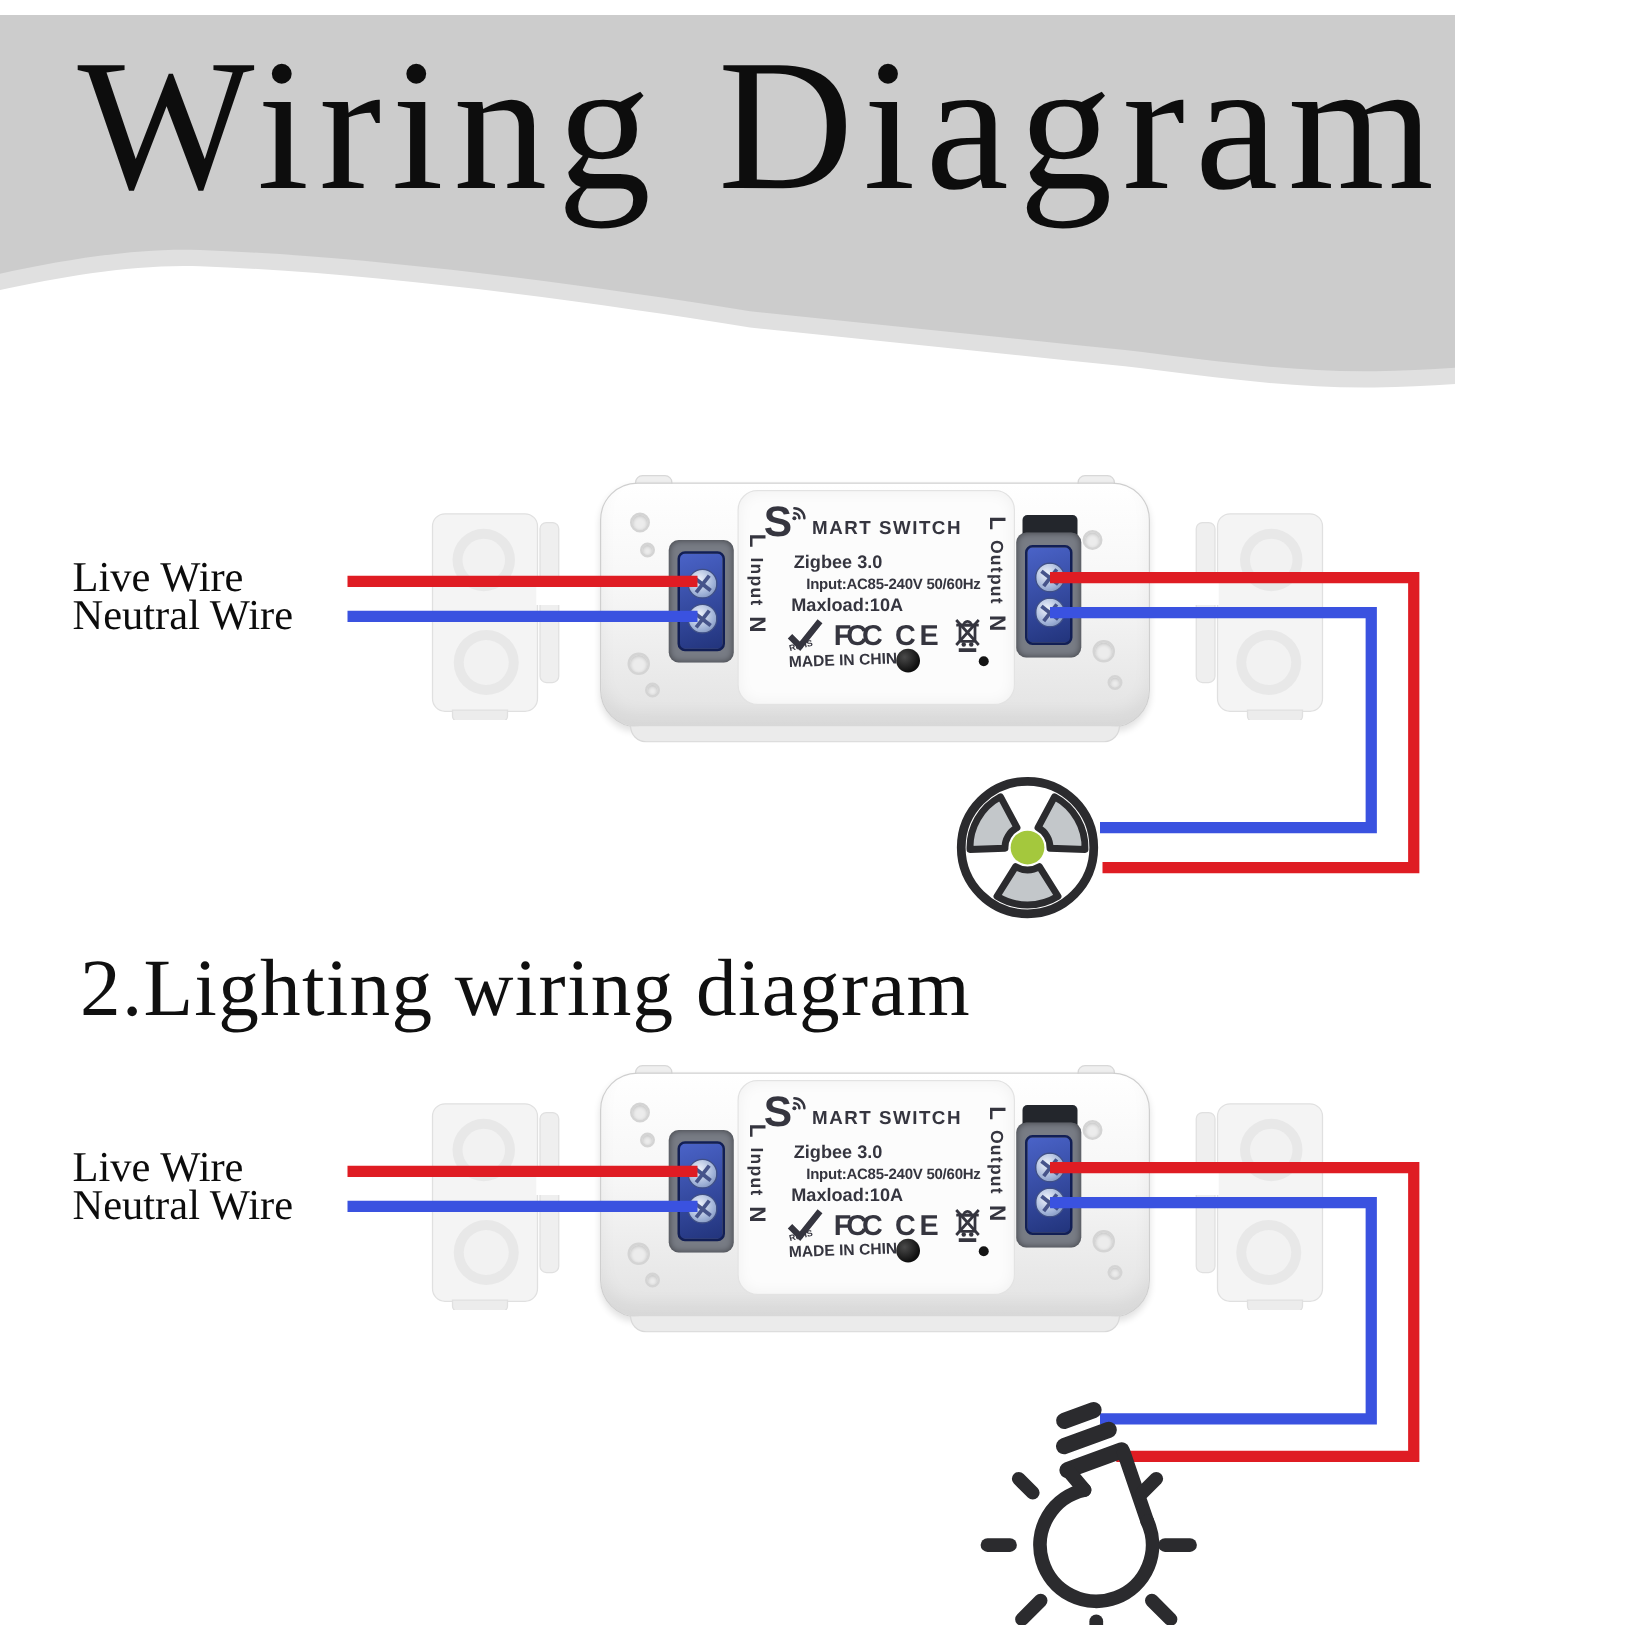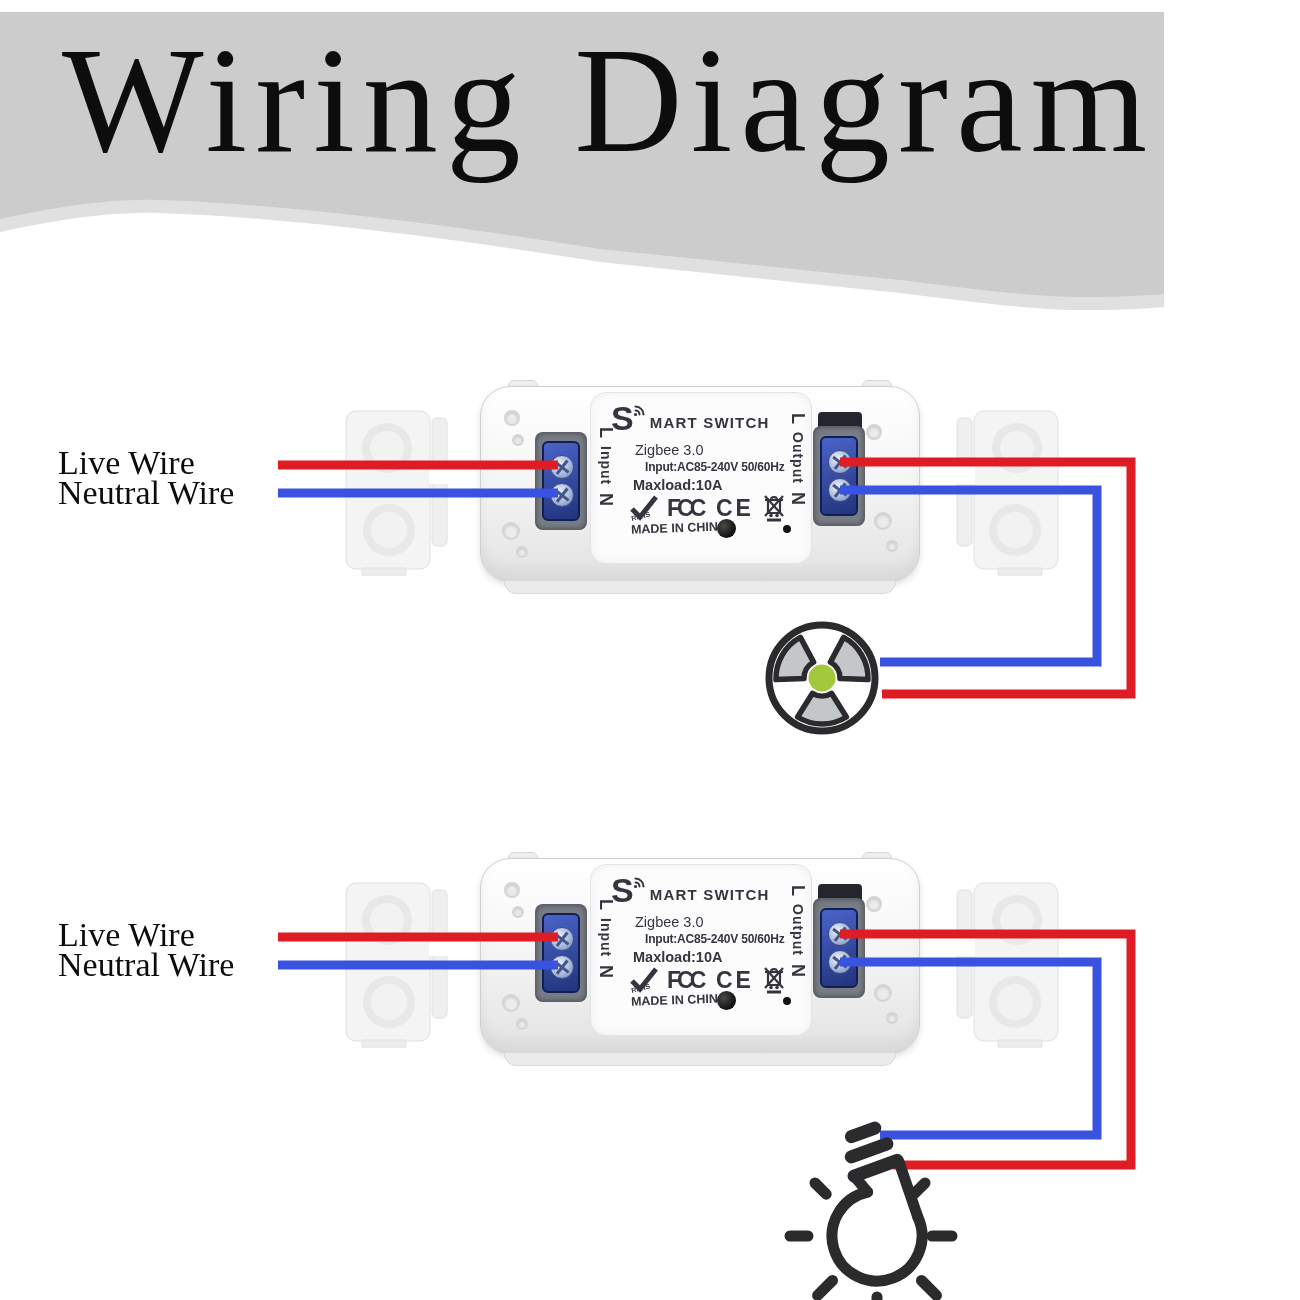--- a/index.html
+++ b/index.html
@@ -61,40 +61,41 @@
         color:var(--device-text);}
   .panel *{color:var(--device-text);}
   .vcol{position:absolute;display:flex;flex-direction:column;align-items:center;gap:8px;font-weight:700;}
   .vcol span{writing-mode:vertical-rl;}
   .vcol .vend{font-size:18px;} .vcol .vword{font-size:14px;letter-spacing:1px;}
   .vcol.v-l{left:4px;top:34px;} .vcol.v-r{left:196px;top:20px;}
   .brand{position:absolute;left:20px;top:10px;display:flex;align-items:flex-end;}
   .brand .bs{font-size:34px;font-weight:700;line-height:30px;}
   .brand .wifi{margin:0 2px 16px -1px;}
   .brand .br{font-size:15px;font-weight:700;letter-spacing:1.2px;margin:0 0 2px 1px;white-space:nowrap;}
-  .model{position:absolute;left:44px;top:49px;font-size:14.5px;font-weight:400;}
+  .model{position:absolute;left:44px;top:49px;font-size:14.5px;font-weight:700;}
   .spec{position:absolute;left:54px;top:67px;font-size:12px;font-weight:700;letter-spacing:-.2px;white-space:nowrap;}
   .maxl{position:absolute;left:42px;top:84px;font-size:14.5px;font-weight:700;}
   .certs{position:absolute;left:38px;top:98px;height:32px;display:flex;align-items:center;gap:7px;}
   .made{position:absolute;left:40px;top:128px;font-size:12.5px;font-weight:700;transform:rotate(-2deg);white-space:nowrap;}
   .btn{position:absolute;left:126px;top:126px;width:19px;height:19px;border-radius:50%;
        background:radial-gradient(circle at 35% 35%, #4a4a4a, #0e0e0e 70%);}
   .led{position:absolute;left:192px;top:132px;width:8px;height:8px;border-radius:50%;background:#141414;}
 </style>
 </head>
 <body>
 
 <div class="canvas">
 
   <svg class="wave" width="1300" height="320" viewBox="0 0 1300 320">
     <path style="fill:var(--wave-band)" d="M0,0 H1300 V279 C1240,289 1170,297 1100,298 C1030,299 960,288 900,281 C800,271 700,260 600,250 C470,229 300,206 160,201 C110,199 50,209 0,220 Z"></path>
     <path style="fill:var(--wave-gray)" d="M0,0 H1300 V266 C1240,276 1170,284 1100,285 C1030,286 960,275 900,268 C800,258 700,247 600,237 C470,216 300,193 160,188 C110,186 50,196 0,207 Z"></path>
   </svg>
 
   <h1 class="title">Wiring Diagram</h1>
+  <h2 class="sec-h" id="sec2h">2.Lighting wiring diagram</h2>
 
   <div class="wire-labels" style="top:436px">
     <div>Live Wire</div>
     <div>Neutral Wire</div>
   </div>
 
   <div class="wire-labels" style="top:908px">
     <div>Live Wire</div>
     <div>Neutral Wire</div>
   </div>

